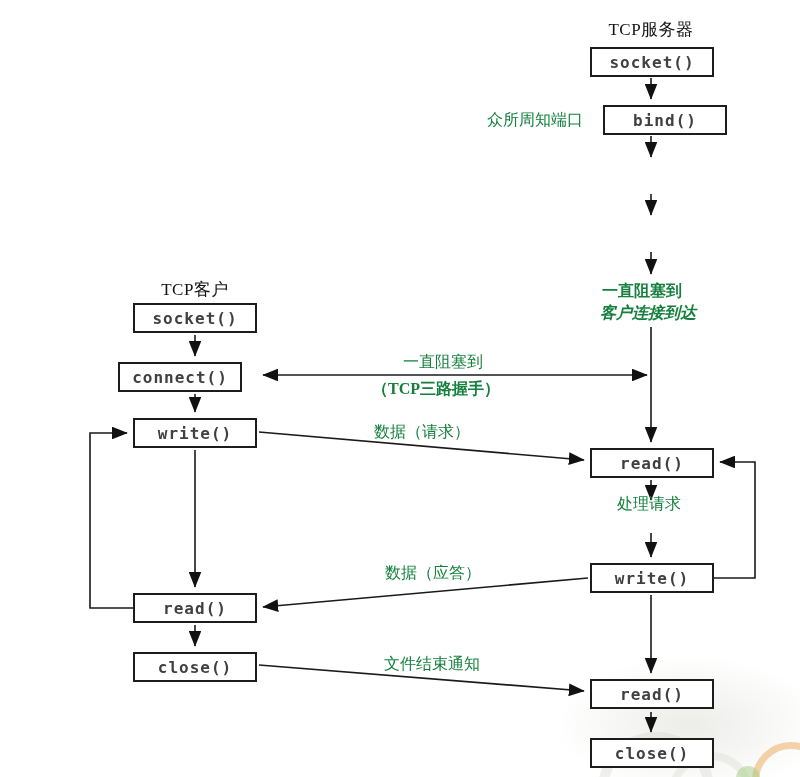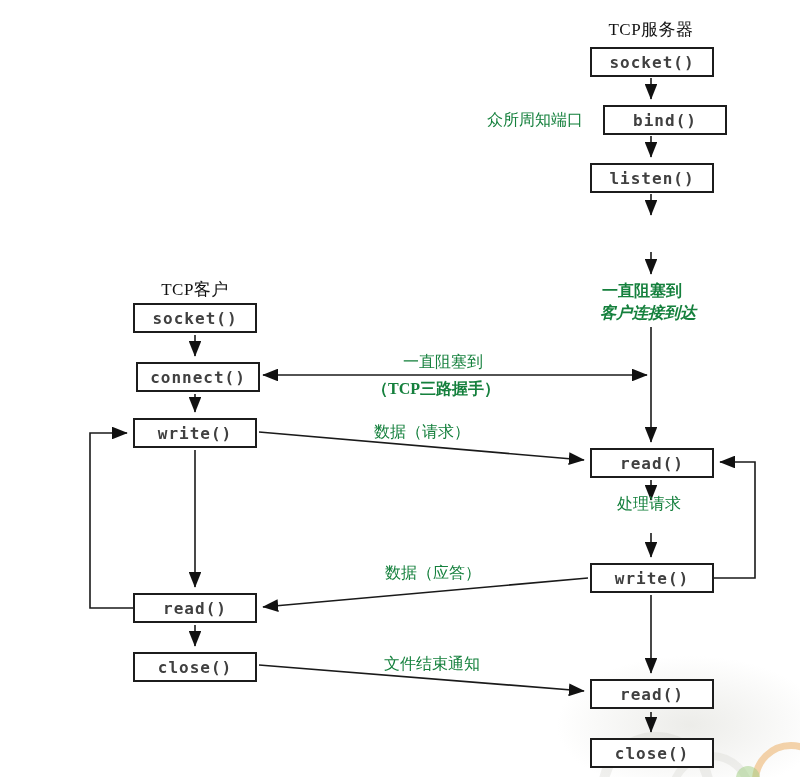--- a/index.html
+++ b/index.html
@@ -78,28 +78,27 @@
       <polyline points="133,608 90,608 90,433 127,433" marker-end="url(#ah)"></polyline>
       <polyline points="713,578 755,578 755,462 720,462" marker-end="url(#ah)"></polyline>
     </g>
   </svg>
 
   <div class="col-title" style="left:580px;top:18px;width:142px;">TCP服务器</div>
   <div class="col-title" style="left:128px;top:278px;width:134px;">TCP客户</div>
 
   <div class="box" style="left:590px;top:47px;">socket()</div>
   <div class="box" style="left:590px;top:105px;margin-left:13px;">bind()</div>
-  <div class="box" style="left:590px;top:163px;">listen()</div>
   <div class="box" style="left:590px;top:448px;">read()</div>
   <div class="box" style="left:590px;top:563px;">write()</div>
   <div class="box" style="left:590px;top:679px;">read()</div>
   <div class="box" style="left:590px;top:738px;">close()</div>
 
   <div class="box" style="left:133px;top:303px;">socket()</div>
-  <div class="box" style="left:136px;top:362px;">connect()</div>
+  <div class="box" style="left:118px;top:362px;">connect()</div>
   <div class="box" style="left:133px;top:418px;">write()</div>
   <div class="box" style="left:133px;top:593px;">read()</div>
   <div class="box" style="left:133px;top:652px;">close()</div>
 
   <div class="note right" style="left:460px;top:110px;width:123px;">众所周知端口</div>
   <div class="note bold center" style="left:642px;top:281px;">一直阻塞到</div>
   <div class="note bold center" style="left:648px;top:303px;font-style:italic;">客户连接到达</div>
   <div class="note center" style="left:443px;top:352px;">一直阻塞到</div>
   <div class="note center" style="left:436px;top:379px;font-weight:bold;">（TCP三路握手）</div>
   <div class="note center" style="left:422px;top:422px;">数据（请求）</div>

